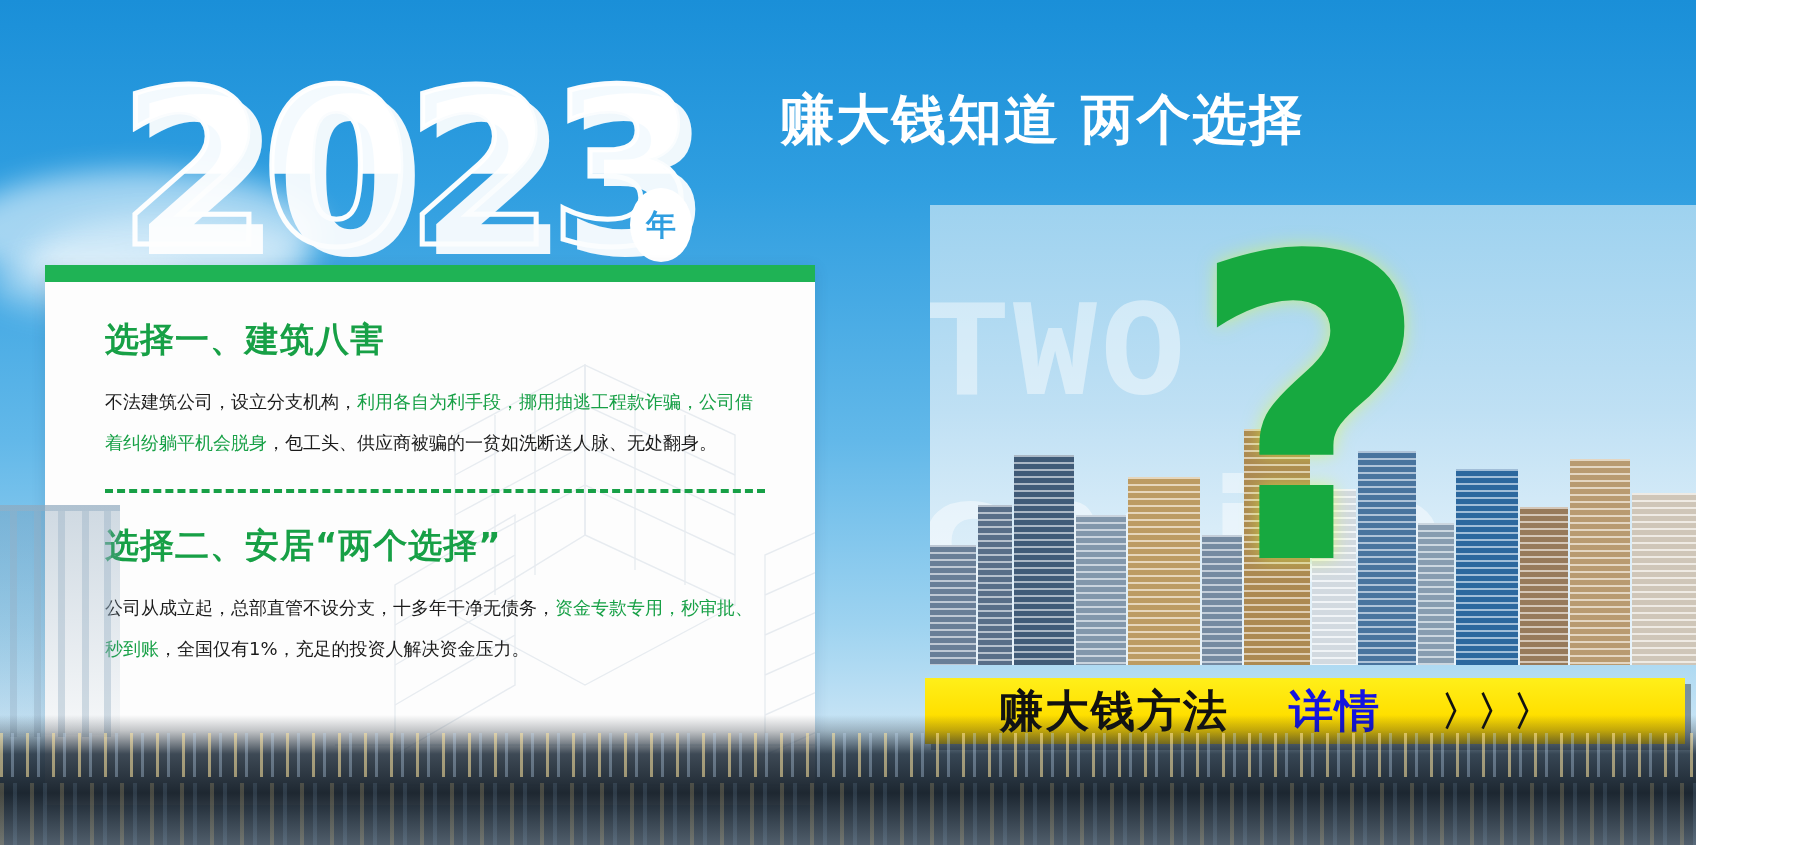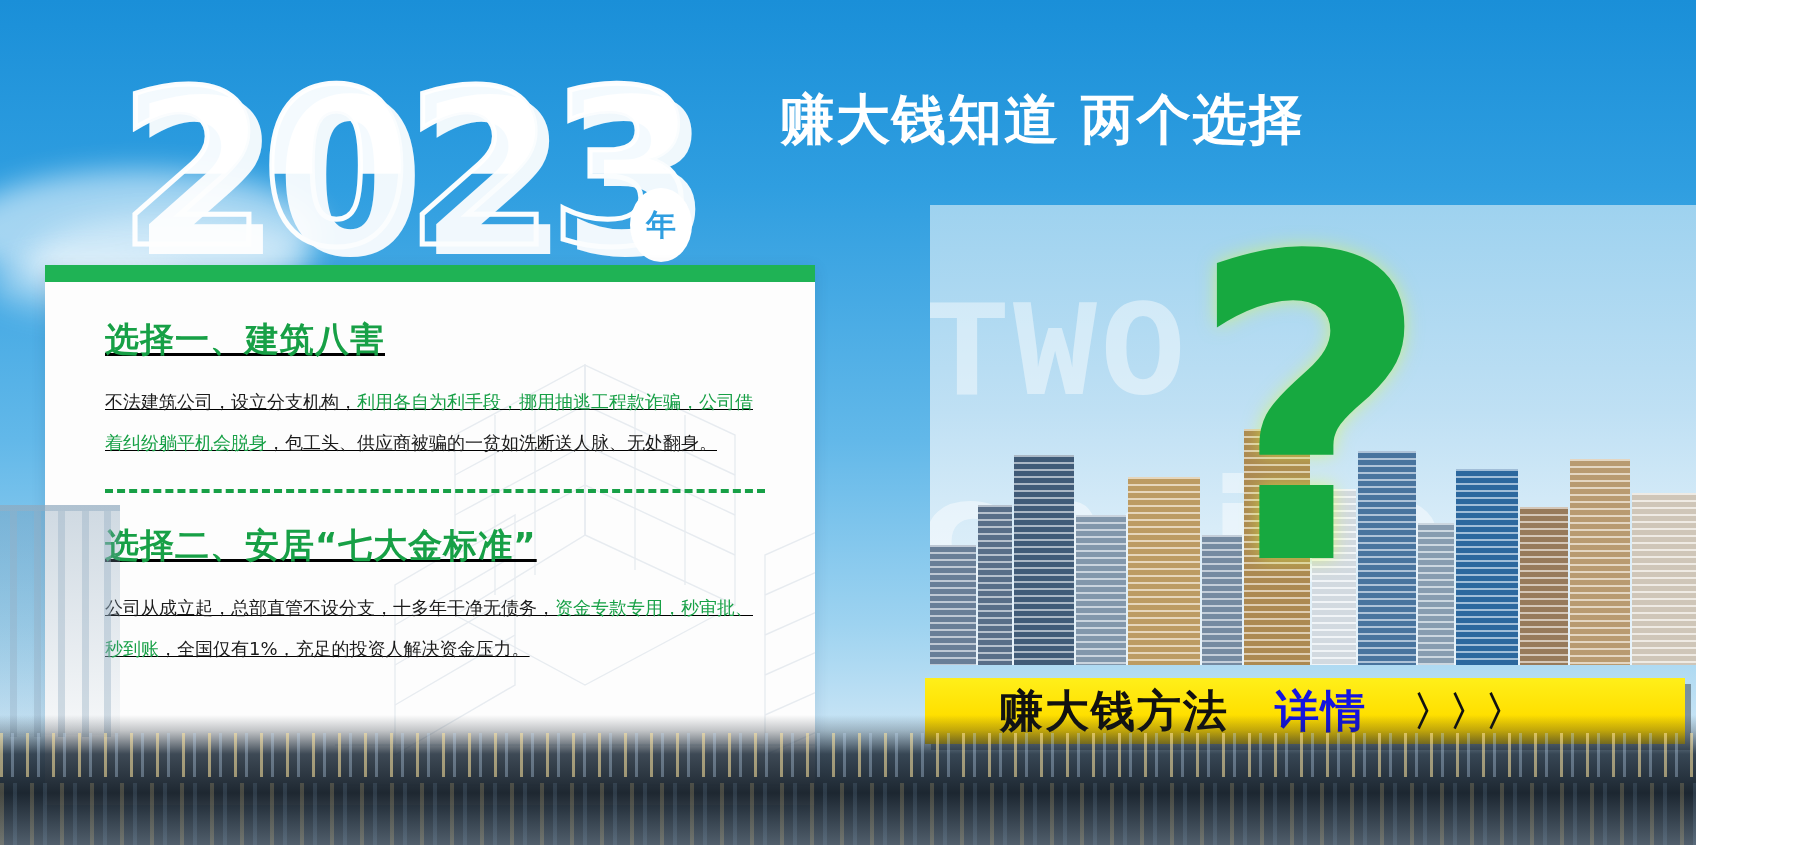--- a/index.html
+++ b/index.html
@@ -105,36 +105,36 @@
     font-family:"DejaVu Sans",sans-serif;
     text-shadow:0 0 18px rgba(220,255,60,.55);
     user-select:none;
   }
 
   
   .cta{
     position:absolute;left:925px;top:678px;width:760px;height:66px;
     background:linear-gradient(180deg,#ffef1a 0%,#ffe000 55%,#f5c800 100%);
     box-shadow:6px 6px 0 rgba(0,0,0,.35);
-    display:flex;align-items:center;gap:46px;padding-left:74px;
+    display:flex;align-items:center;gap:60px;padding-left:74px;
     box-sizing:border-box;
   }
   .cta-main{font-size:44px;font-weight:700;color:#111;letter-spacing:2px;font-family:"DejaVu Sans",sans-serif;}
   .cta-link{font-size:44px;font-weight:700;color:#1414e0;letter-spacing:2px;font-family:"DejaVu Sans",sans-serif;}
   .cta-arrows{font-size:40px;font-weight:700;color:#111;letter-spacing:-4px;}
 
   
   .card{
     position:absolute;left:45px;top:265px;width:770px;height:540px;
     background:#fdfdfd;overflow:hidden;
     box-shadow:0 3px 14px rgba(0,40,80,.12);
   }
   .card-top{position:absolute;left:0;top:0;width:770px;height:17px;background:#1fb355;}
   .blueprint{position:absolute;right:-40px;top:20px;width:520px;height:520px;opacity:.55;}
-  .card-inner{position:relative;padding:52px 50px 0 60px;text-decoration:underline;}
+  .card-inner{position:relative;padding:52px 50px 0 60px;}
   .sec-title{
     font-size:34px;font-weight:700;color:#17a046;letter-spacing:1px;margin:0 0 18px 0;
     font-family:"DejaVu Sans",sans-serif;
   }
   .sec-body{font-size:18px;line-height:41px;color:#1b1b1b;font-family:"DejaVu Sans",sans-serif;}
   .g{color:#17a046;}
   .dashed{
     margin:26px 0 30px 0;height:0;border-top:4px dashed #17a046;width:660px;
   }
   .blk2{margin-top:6px;}
@@ -236,21 +236,21 @@
     </svg>
 
     <div class="card-inner">
       <h3 class="sec-title">选择一、建筑八害</h3>
       <div class="sec-body">
         <span>不法建筑公司，设立分支机构，</span><span class="g">利用各自为利手段，挪用抽逃工程款诈骗，公司借着纠纷躺平机会脱身</span><span>，包工头、供应商被骗的一贫如洗断送人脉、无处翻身。</span>
       </div>
 
       <div class="dashed"></div>
 
-      <h3 class="sec-title blk2">选择二、安居“七大金标准”</h3>
+      <h3 class="sec-title blk2">选择二、安居“两个选择”</h3>
       <div class="sec-body">
         <span>公司从成立起，总部直管不设分支，十多年干净无债务，</span><span class="g">资金专款专用，秒审批、秒到账</span><span>，全国仅有1%，充足的投资人解决资金压力。</span>
       </div>
     </div>
   </div>
 
   <div class="leftbridge">
       <i style="left:10px"></i>
       <i style="left:34px"></i>
       <i style="left:58px"></i>

